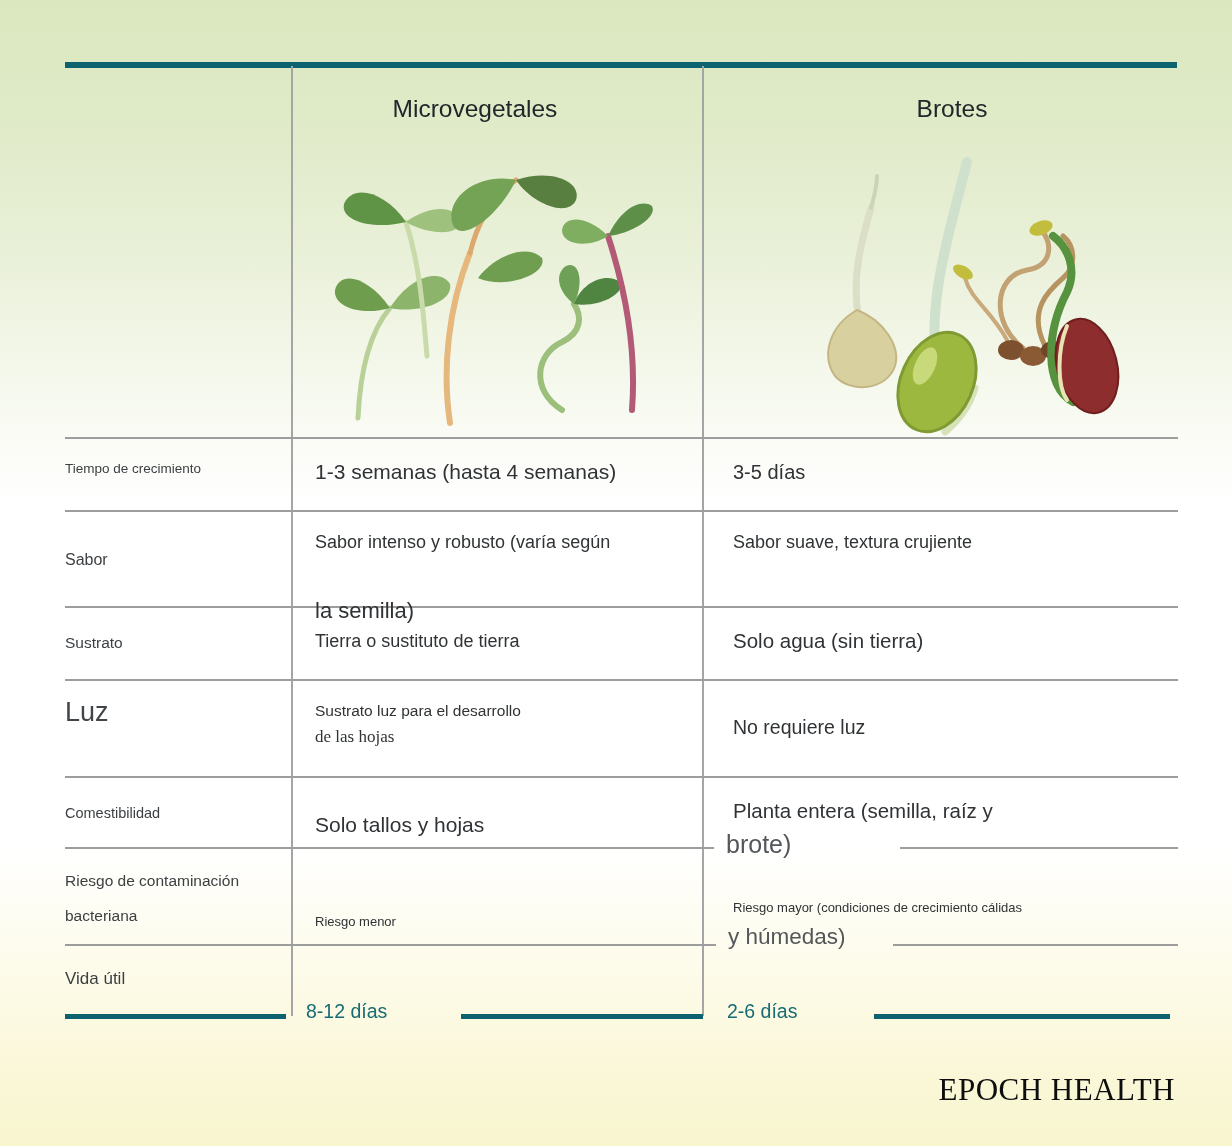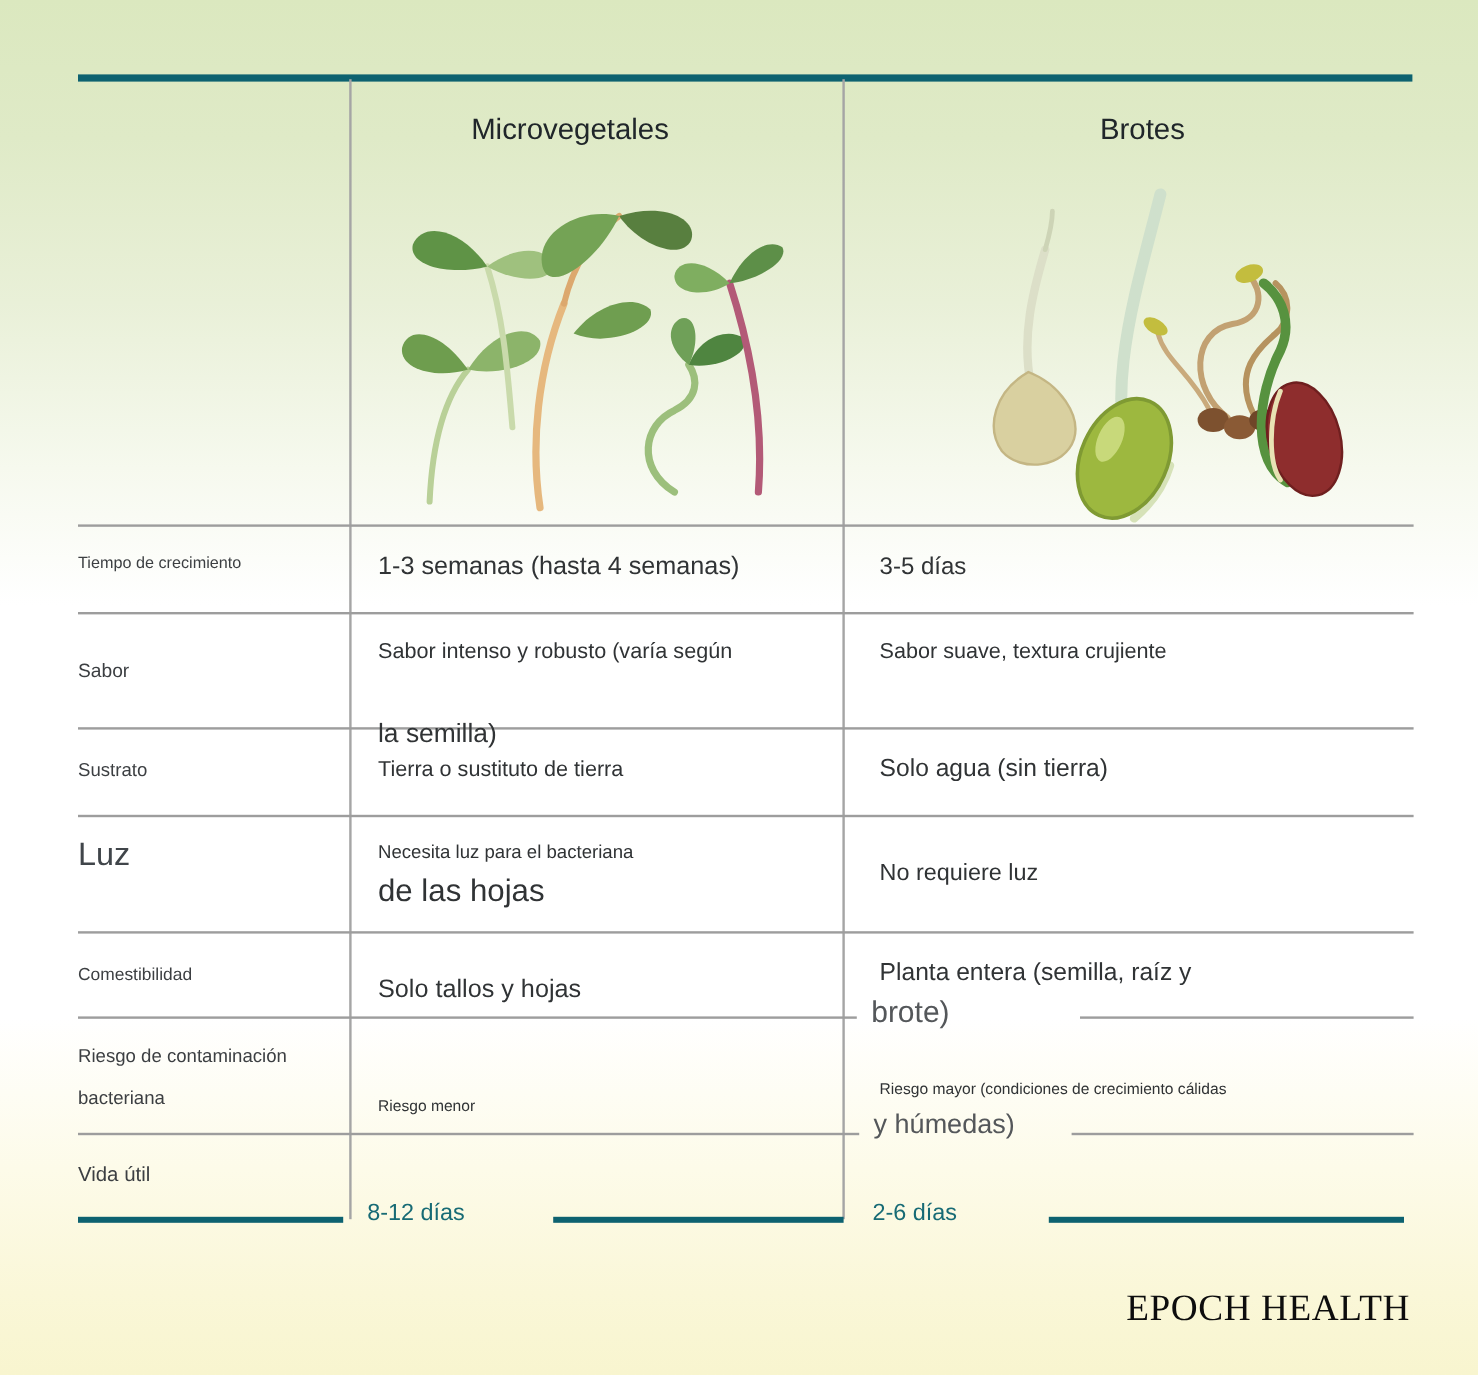--- a/index.html
+++ b/index.html
@@ -38,21 +38,21 @@
   .lbl-risk2{top:907px;font-size:15.5px;}
   .lbl-shelf{top:969px;font-size:17px;}
   
   .cell{color:#303335;}
   .mc{left:315px;}
   .mc-growth{top:460px;font-size:21px;}
   .mc-flavor1{top:532px;font-size:18px;}
   .mc-flavor2{top:598px;font-size:22px;}
   .mc-substrate{top:631px;font-size:18px;}
   .mc-light1{top:702px;font-size:15.5px;}
-  .mc-light2{top:727px;font-size:26px;}
+  .mc-light2{top:727px;font-size:17px;font-family:Liberation Serif, serif;}
   .mc-edibility{top:813px;font-size:21px;text-align:center;}
   .mc-risk{top:914px;font-size:13px;}
   .bc{left:733px;}
   .bc-growth{top:461px;font-size:20px;}
   .bc-flavor{top:532px;font-size:18px;}
   .bc-substrate{top:629px;font-size:20.5px;}
   .bc-light{top:716px;font-size:19.5px;}
   .bc-edibility1{top:799px;font-size:20.5px;}
   .bc-edibility2{top:830px;left:726px;font-size:25px;color:#54575a;}
   .bc-risk1{top:900px;font-size:13px;}
@@ -151,21 +151,21 @@
   <div class="abs lbl lbl-light">Luz</div>
   <div class="abs lbl lbl-edibility">Comestibilidad</div>
   <div class="abs lbl lbl-risk1">Riesgo de contaminación</div>
   <div class="abs lbl lbl-risk2">bacteriana</div>
   <div class="abs lbl lbl-shelf">Vida útil</div>
 
   <div class="abs cell mc mc-growth">1-3 semanas (hasta 4 semanas)</div>
   <div class="abs cell mc mc-flavor1">Sabor intenso y robusto (varía según</div>
   <div class="abs cell mc mc-flavor2">la semilla)</div>
   <div class="abs cell mc mc-substrate">Tierra o sustituto de tierra</div>
-  <div class="abs cell mc mc-light1">Necesita luz para el bacteriana</div>
+  <div class="abs cell mc mc-light1">Sustrato luz para el desarrollo</div>
   <div class="abs cell mc mc-light2">de las hojas</div>
   <div class="abs cell mc mc-edibility">Solo tallos y hojas</div>
   <div class="abs cell mc mc-risk">Riesgo menor</div>
   <div class="abs teal-val mc-shelf">8-12 días</div>
 
   <div class="abs cell bc bc-growth">3-5 días</div>
   <div class="abs cell bc bc-flavor">Sabor suave, textura crujiente</div>
   <div class="abs cell bc bc-substrate">Solo agua (sin tierra)</div>
   <div class="abs cell bc bc-light">No requiere luz</div>
   <div class="abs cell bc bc-edibility1">Planta entera (semilla, raíz y</div>

